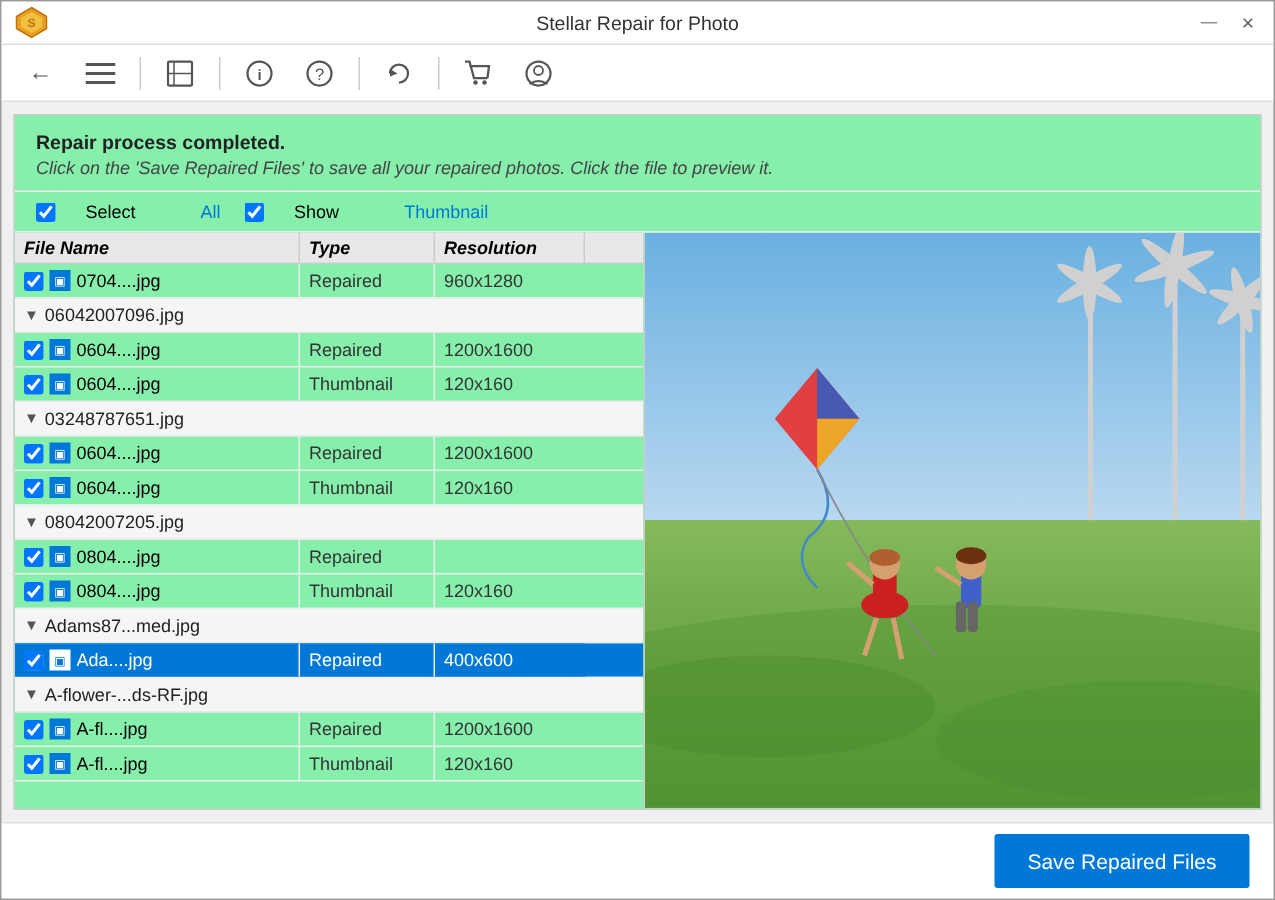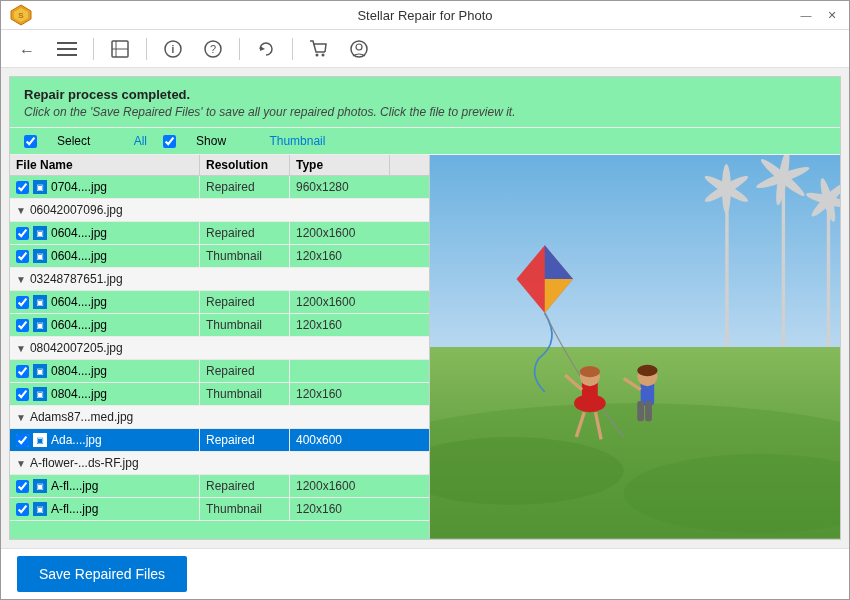--- a/index.html
+++ b/index.html
@@ -146,20 +146,21 @@
       display: grid;
       grid-template-columns: 190px 90px 100px 20px;
       background: #e8e8e8;
       border-bottom: 1px solid #ccc;
       font-weight: 600;
       font-size: 12px;
     }
     .file-list-header div {
       padding: 3px 6px;
       border-right: 1px solid #ccc;
+      font-style: italic;
     }
     .file-list-header div:last-child { border-right: none; }
 
     .file-list-body {
       overflow-y: auto;
       flex: 1;
     }
 
     
     .group-row {
@@ -244,20 +245,21 @@
       background: #eee;
       overflow: hidden;
       position: relative;
     }
 
     
     .bottom-bar {
       height: 56px;
       display: flex;
       align-items: center;
+      justify-content: flex-end;
       padding: 0 16px;
       background: #fff;
       border-top: 1px solid #e0e0e0;
     }
     .save-btn {
       background: #0078d7;
       color: #fff;
       border: none;
       padding: 10px 22px;
       font-size: 14px;
@@ -368,22 +370,22 @@
         <input type="checkbox" checked="" style="">
         <span>Show</span>&nbsp;<a class="thumb-link">Thumbnail</a>
       </label>
     </div>
 
     <div class="content-area">
 
       <div class="file-list">
         <div class="file-list-header">
           <div>File Name</div>
+          <div>Type</div>
           <div>Resolution</div>
-          <div>Type</div>
           <div></div>
         </div>
 
         <div class="file-list-body">
 
           <div class="file-row">
             <div class="file-name-cell">
               <input type="checkbox" checked="" style="">
               <span class="file-icon">▣</span>
               <span class="file-name-text">0704....jpg</span>

